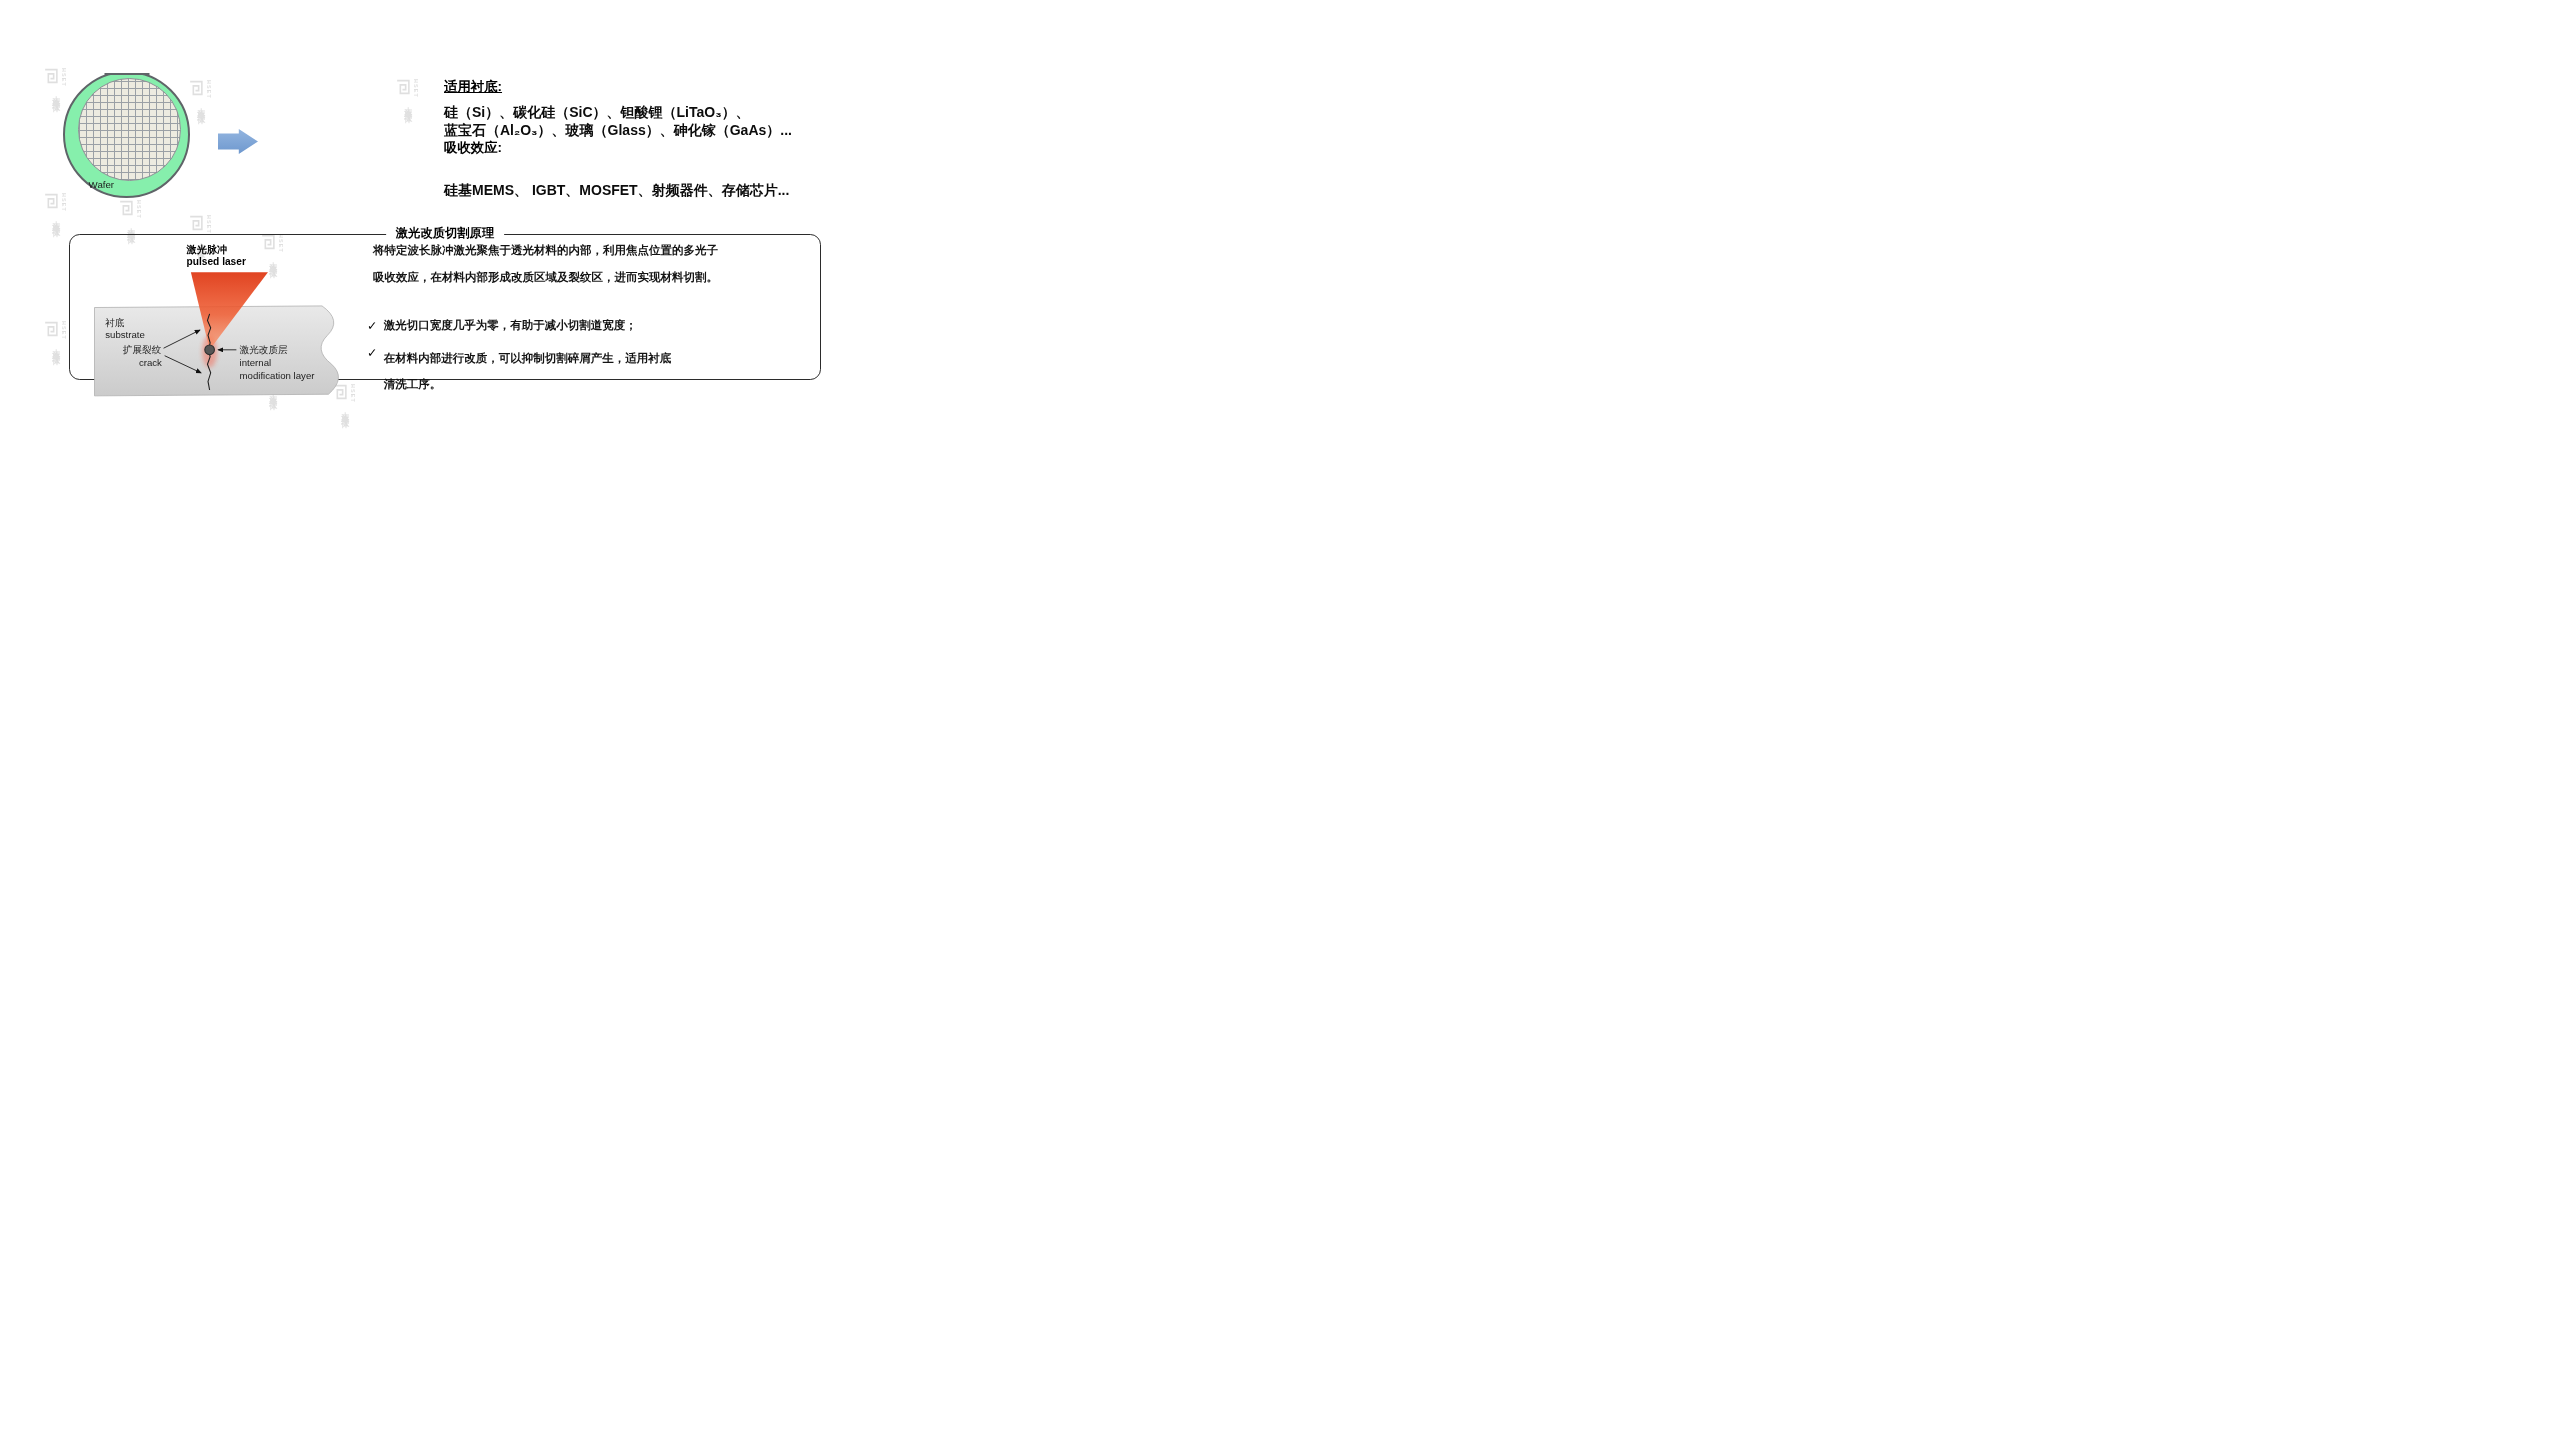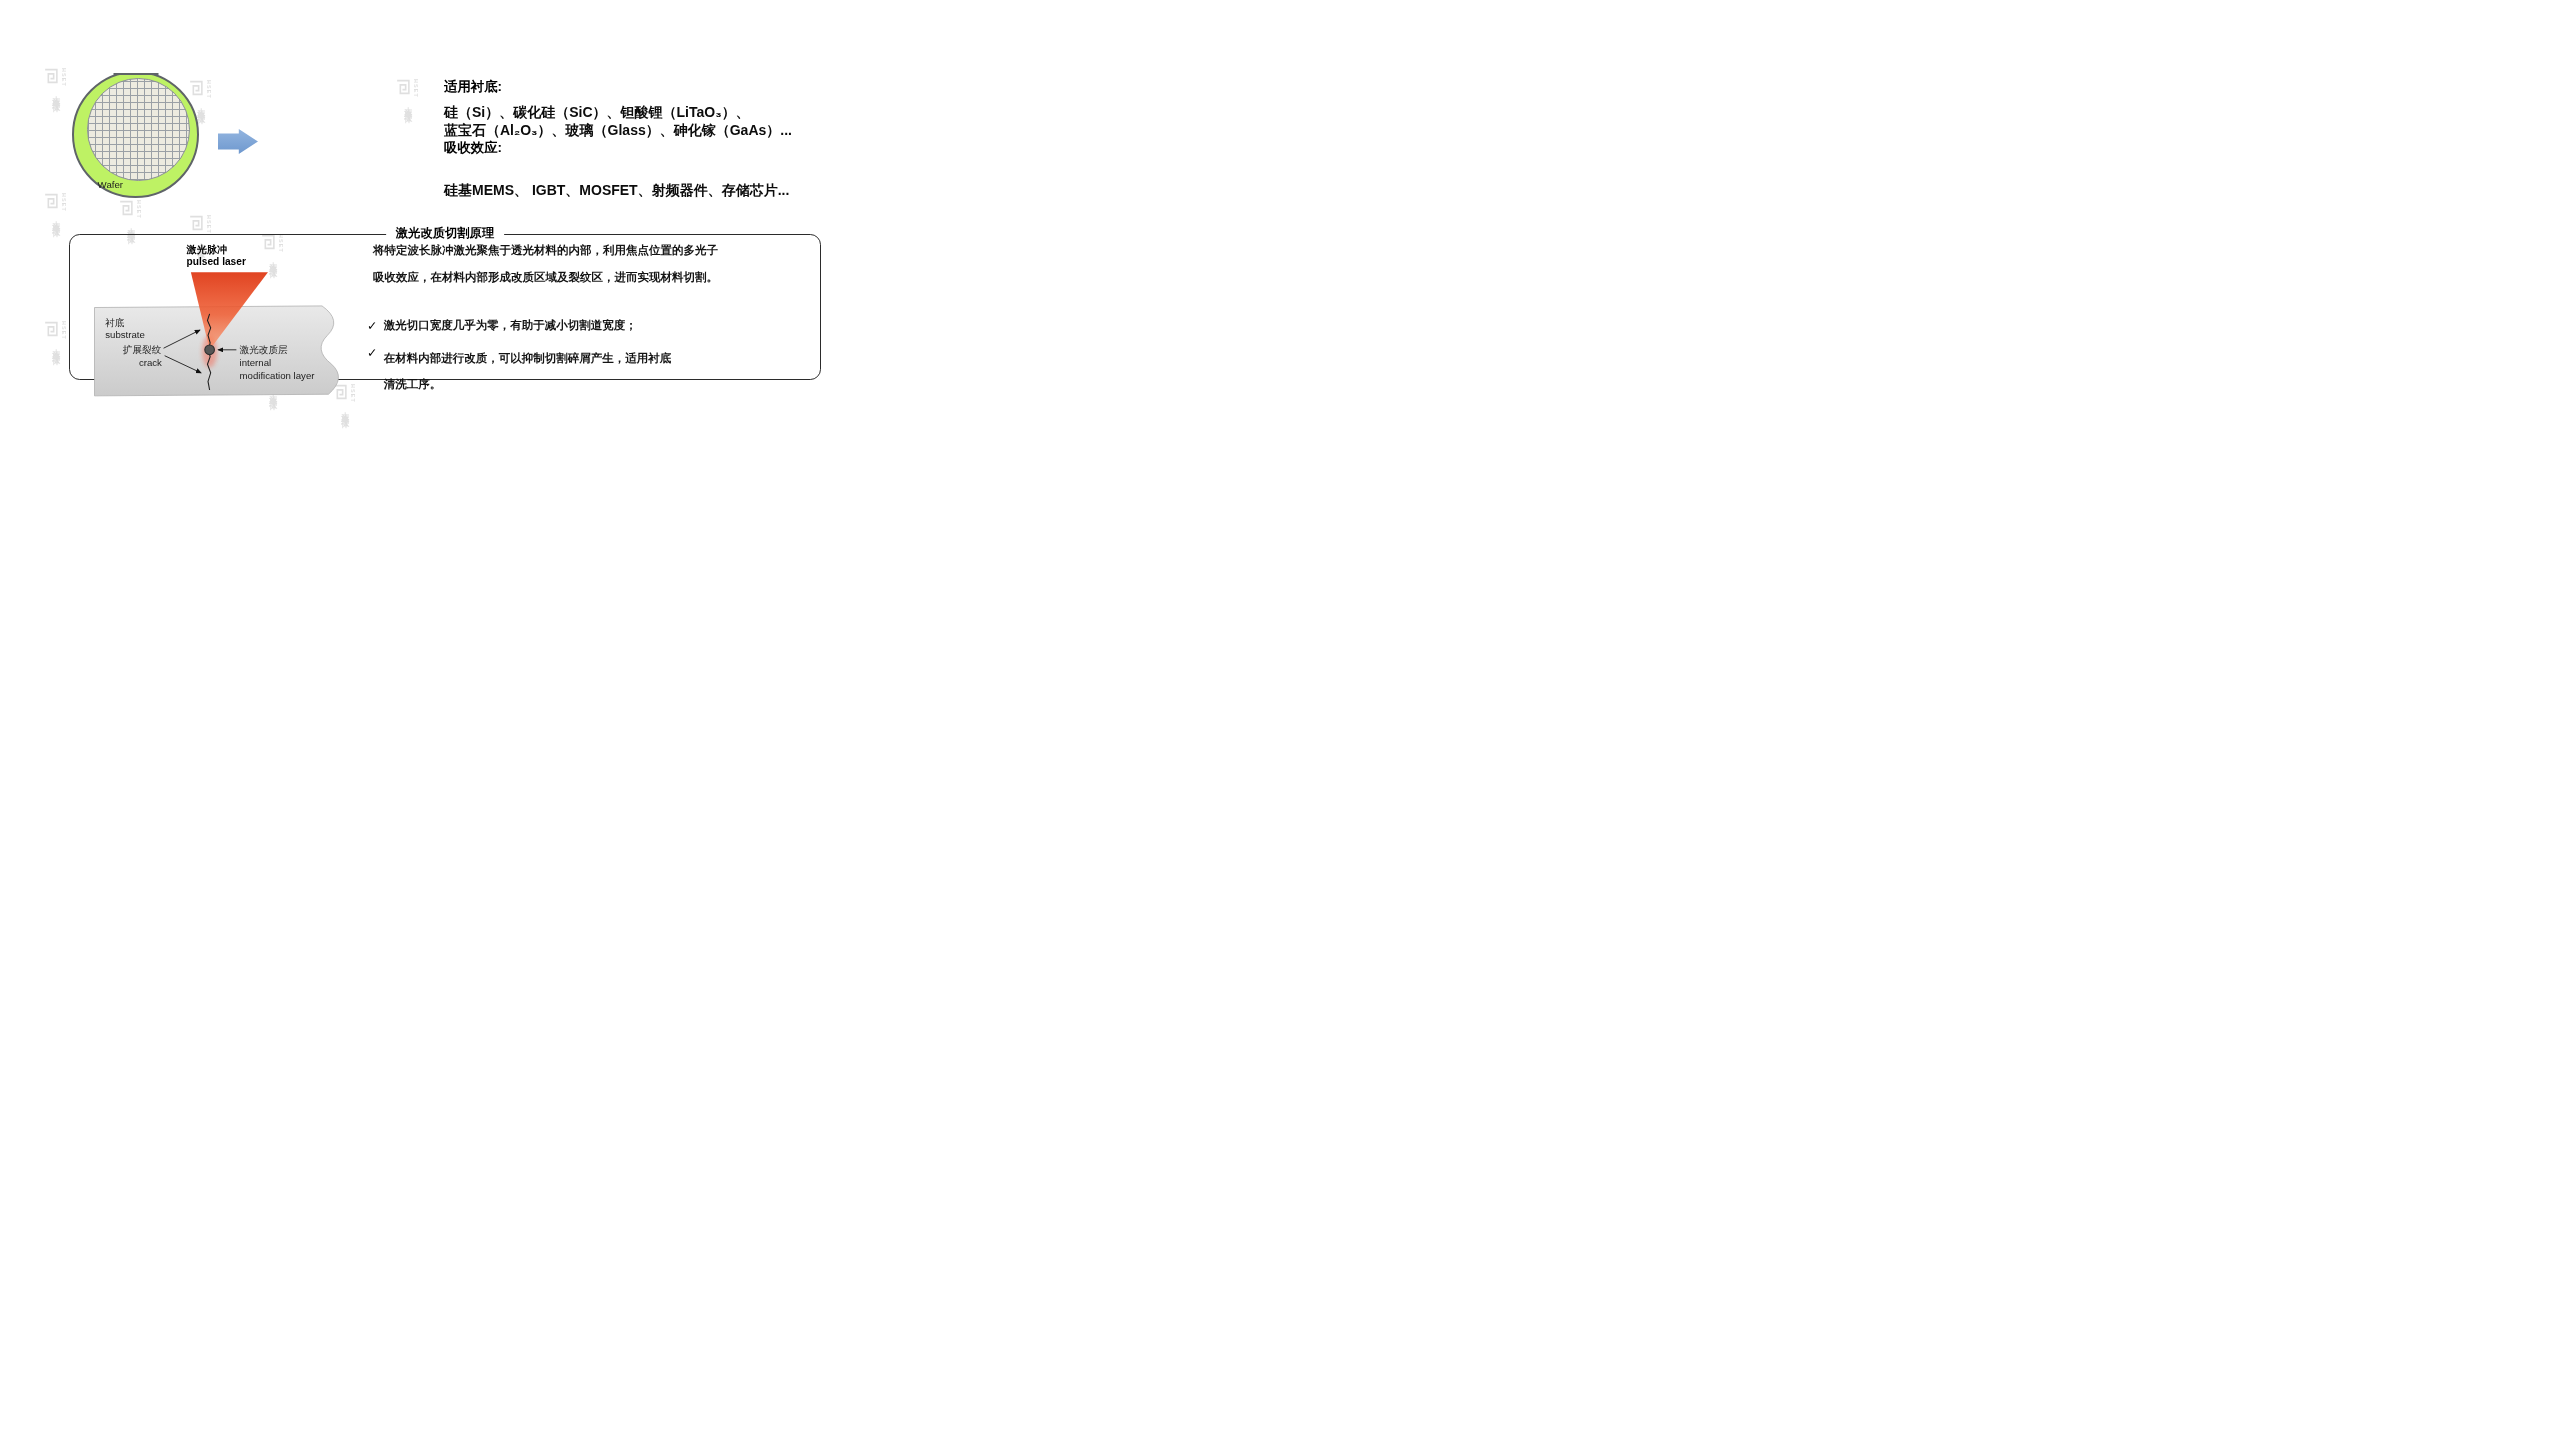--- a/index.html
+++ b/index.html
@@ -17,23 +17,23 @@
   #watermarks { position:absolute; inset:0; z-index:0; }
   .wm { position:absolute; display:flex; flex-direction:column; align-items:center; opacity:0.55; }
   .wm-top { display:flex; align-items:flex-start; gap:1.6px; }
   .wm-en { writing-mode:vertical-rl; font-size:5.4px; letter-spacing:1.1px; color:#c6c6c6; font-weight:700; }
   .wm-cn { writing-mode:vertical-rl; font-size:8px; letter-spacing:2.1px; color:#c6c6c6; font-weight:700; margin-top:2.1px; }
 
   .layer { position:absolute; inset:0; z-index:1; }
 
   
   .wafer {
-    position:absolute; left:72px; top:71px;
+    position:absolute; left:63px; top:71px;
     width:127px; height:127px; border-radius:50%;
-    background:#bef264;
+    background:#86efac;
     border:2.7px solid #5f6468;
   }
   .wafer-flat {
     position:absolute; top:-2.7px; left:50%; transform:translateX(-50%);
     width:45px; height:4.8px; background:#ffffff;
     border-bottom:2.7px solid #5f6468;
   }
   .wafer-grid {
     position:absolute; left:13px; top:5.4px;
     width:103px; height:103px; border-radius:50%;
@@ -77,21 +77,21 @@
 
   
   .info-heading {
     position:absolute; left:444px;
     font-size:13.4px; font-weight:800; color:#000000;
   }
   .info-line {
     position:absolute; left:444px;
     font-size:14px; font-weight:700; color:#0c0c0c;
   }
-  .t-sub-heading   { top:78px; }
+  .t-sub-heading   { top:78px;text-decoration:underline; }
   .t-sub-line1     { top:104px; }
   .t-sub-line2     { top:122px; }
   .t-dev-heading   { top:139px; }
   .t-dev-line      { top:168px;margin-top:14px; }
 
   
   .principle-box {
     position:absolute; left:69px; top:234px;
     width:752px; height:146px;
     border:1.6px solid #2b2b2b; border-radius:10.7px;

